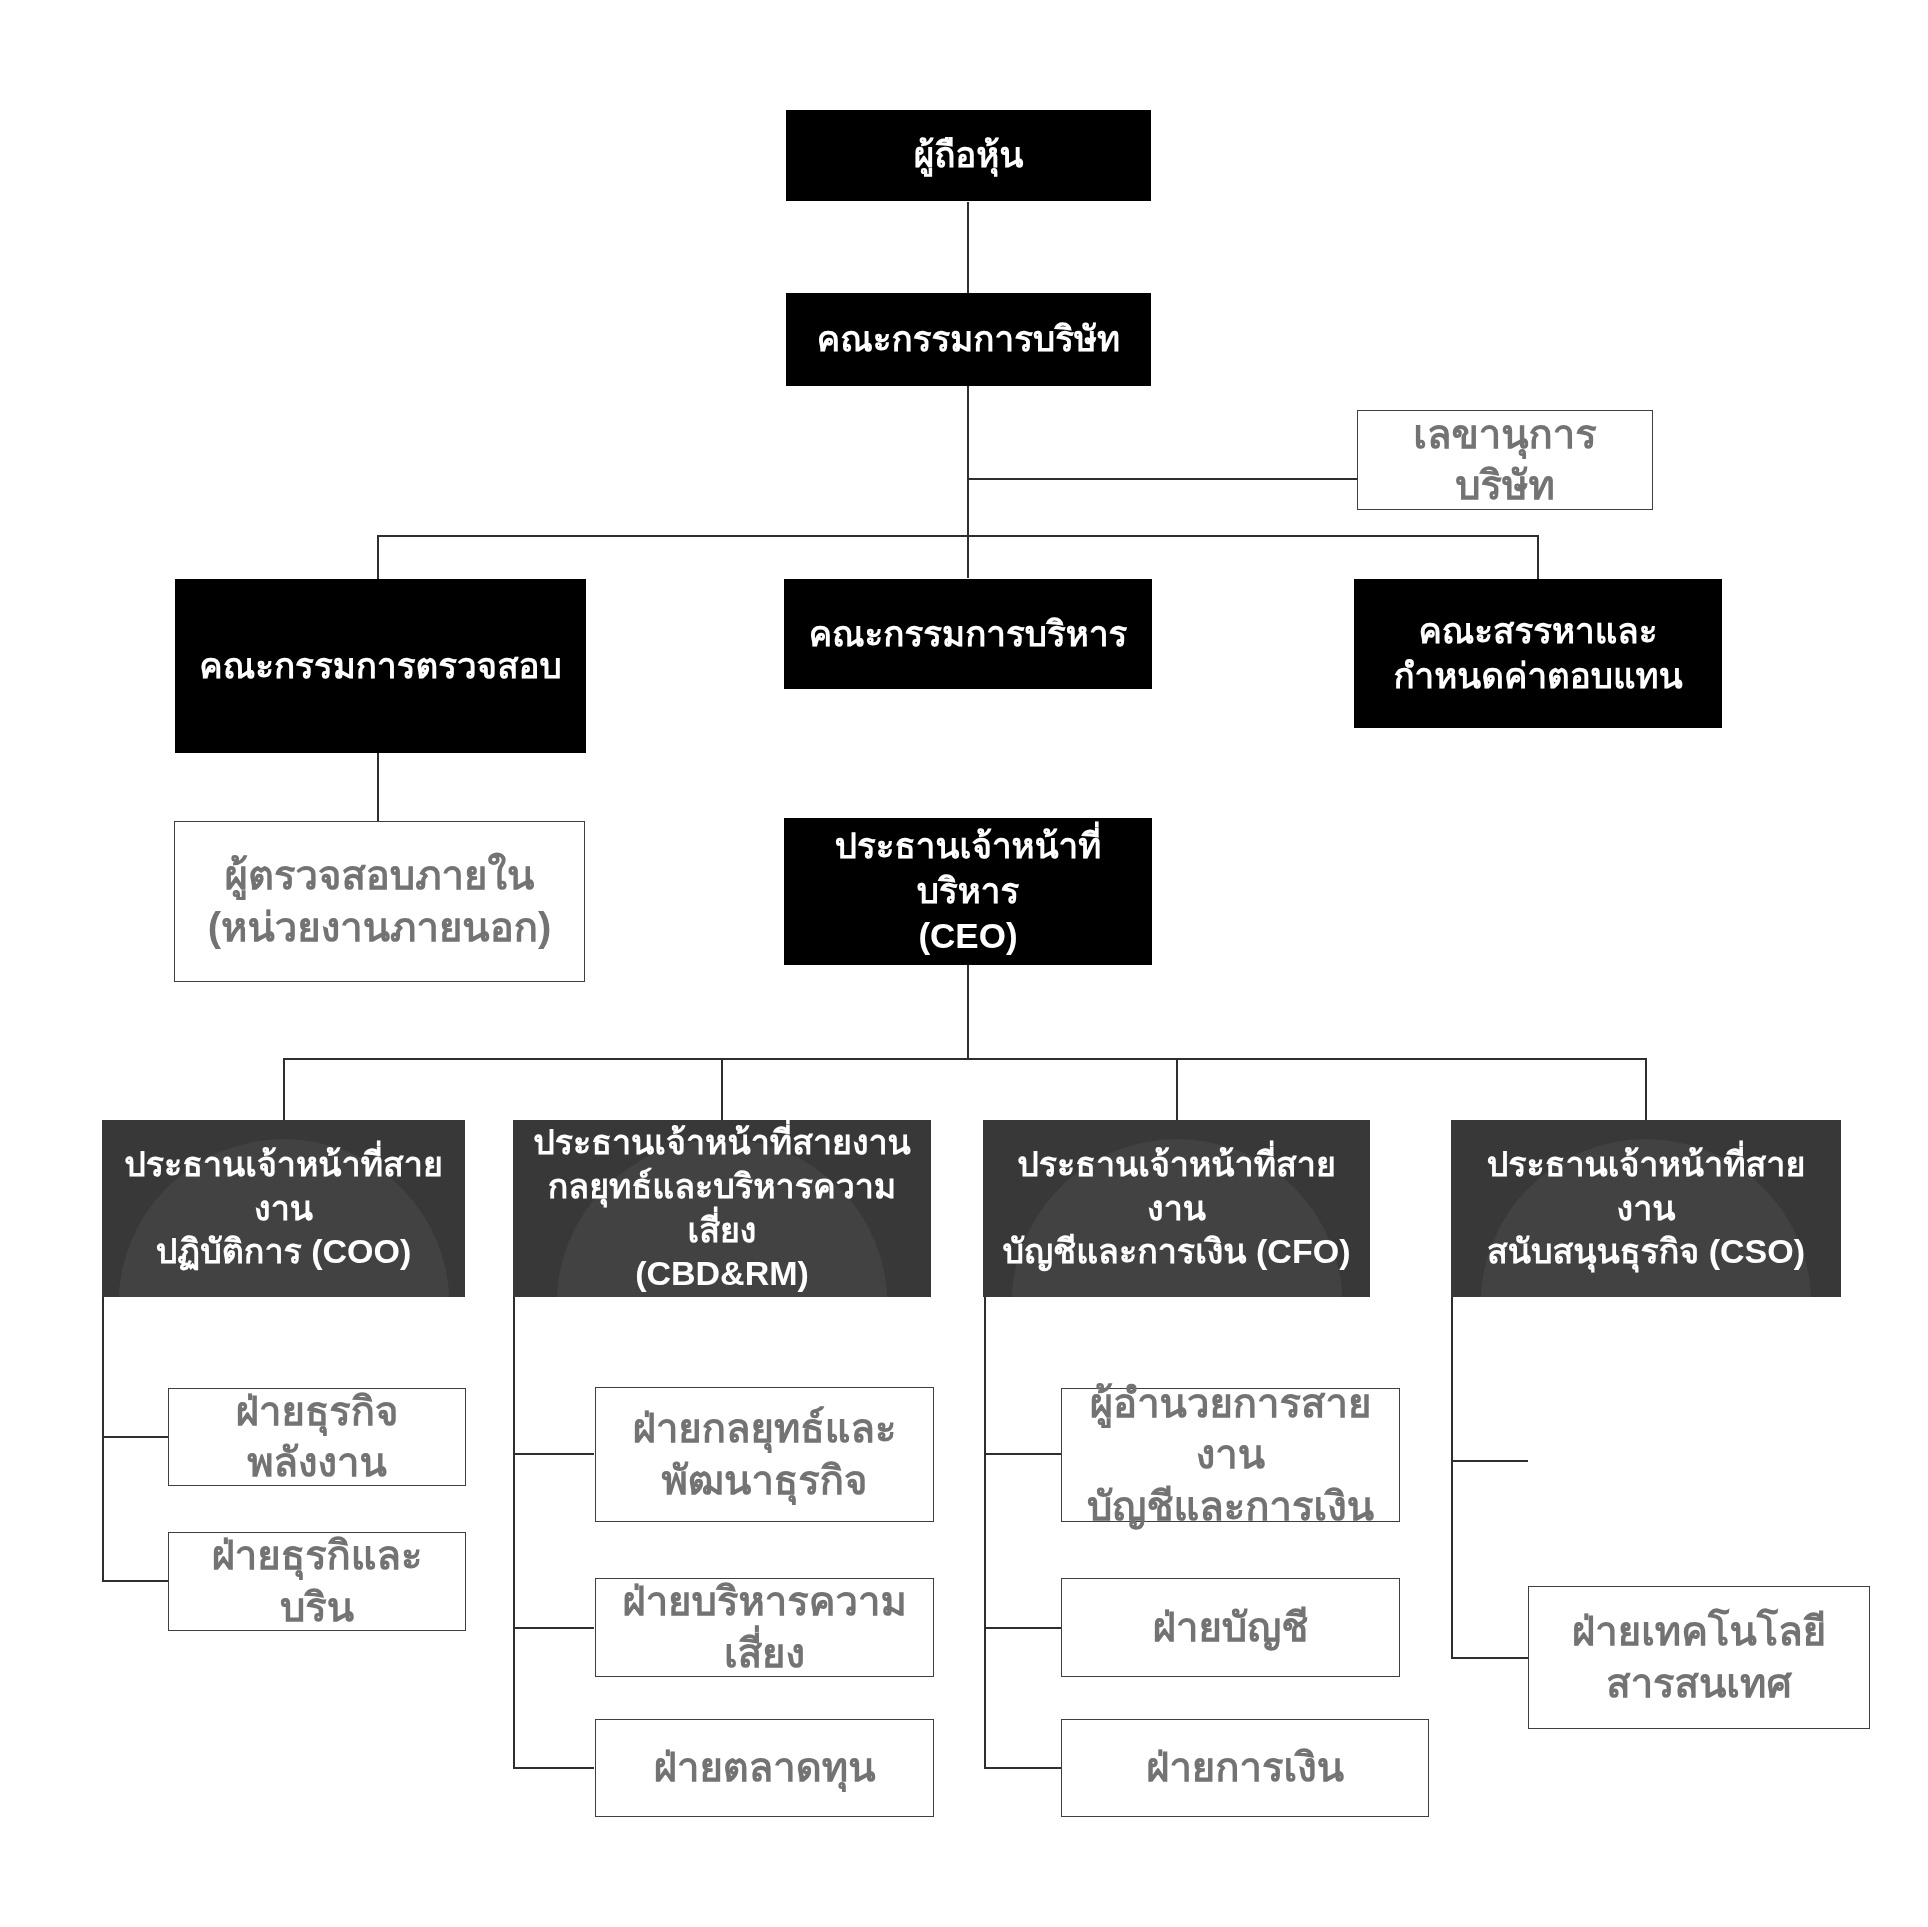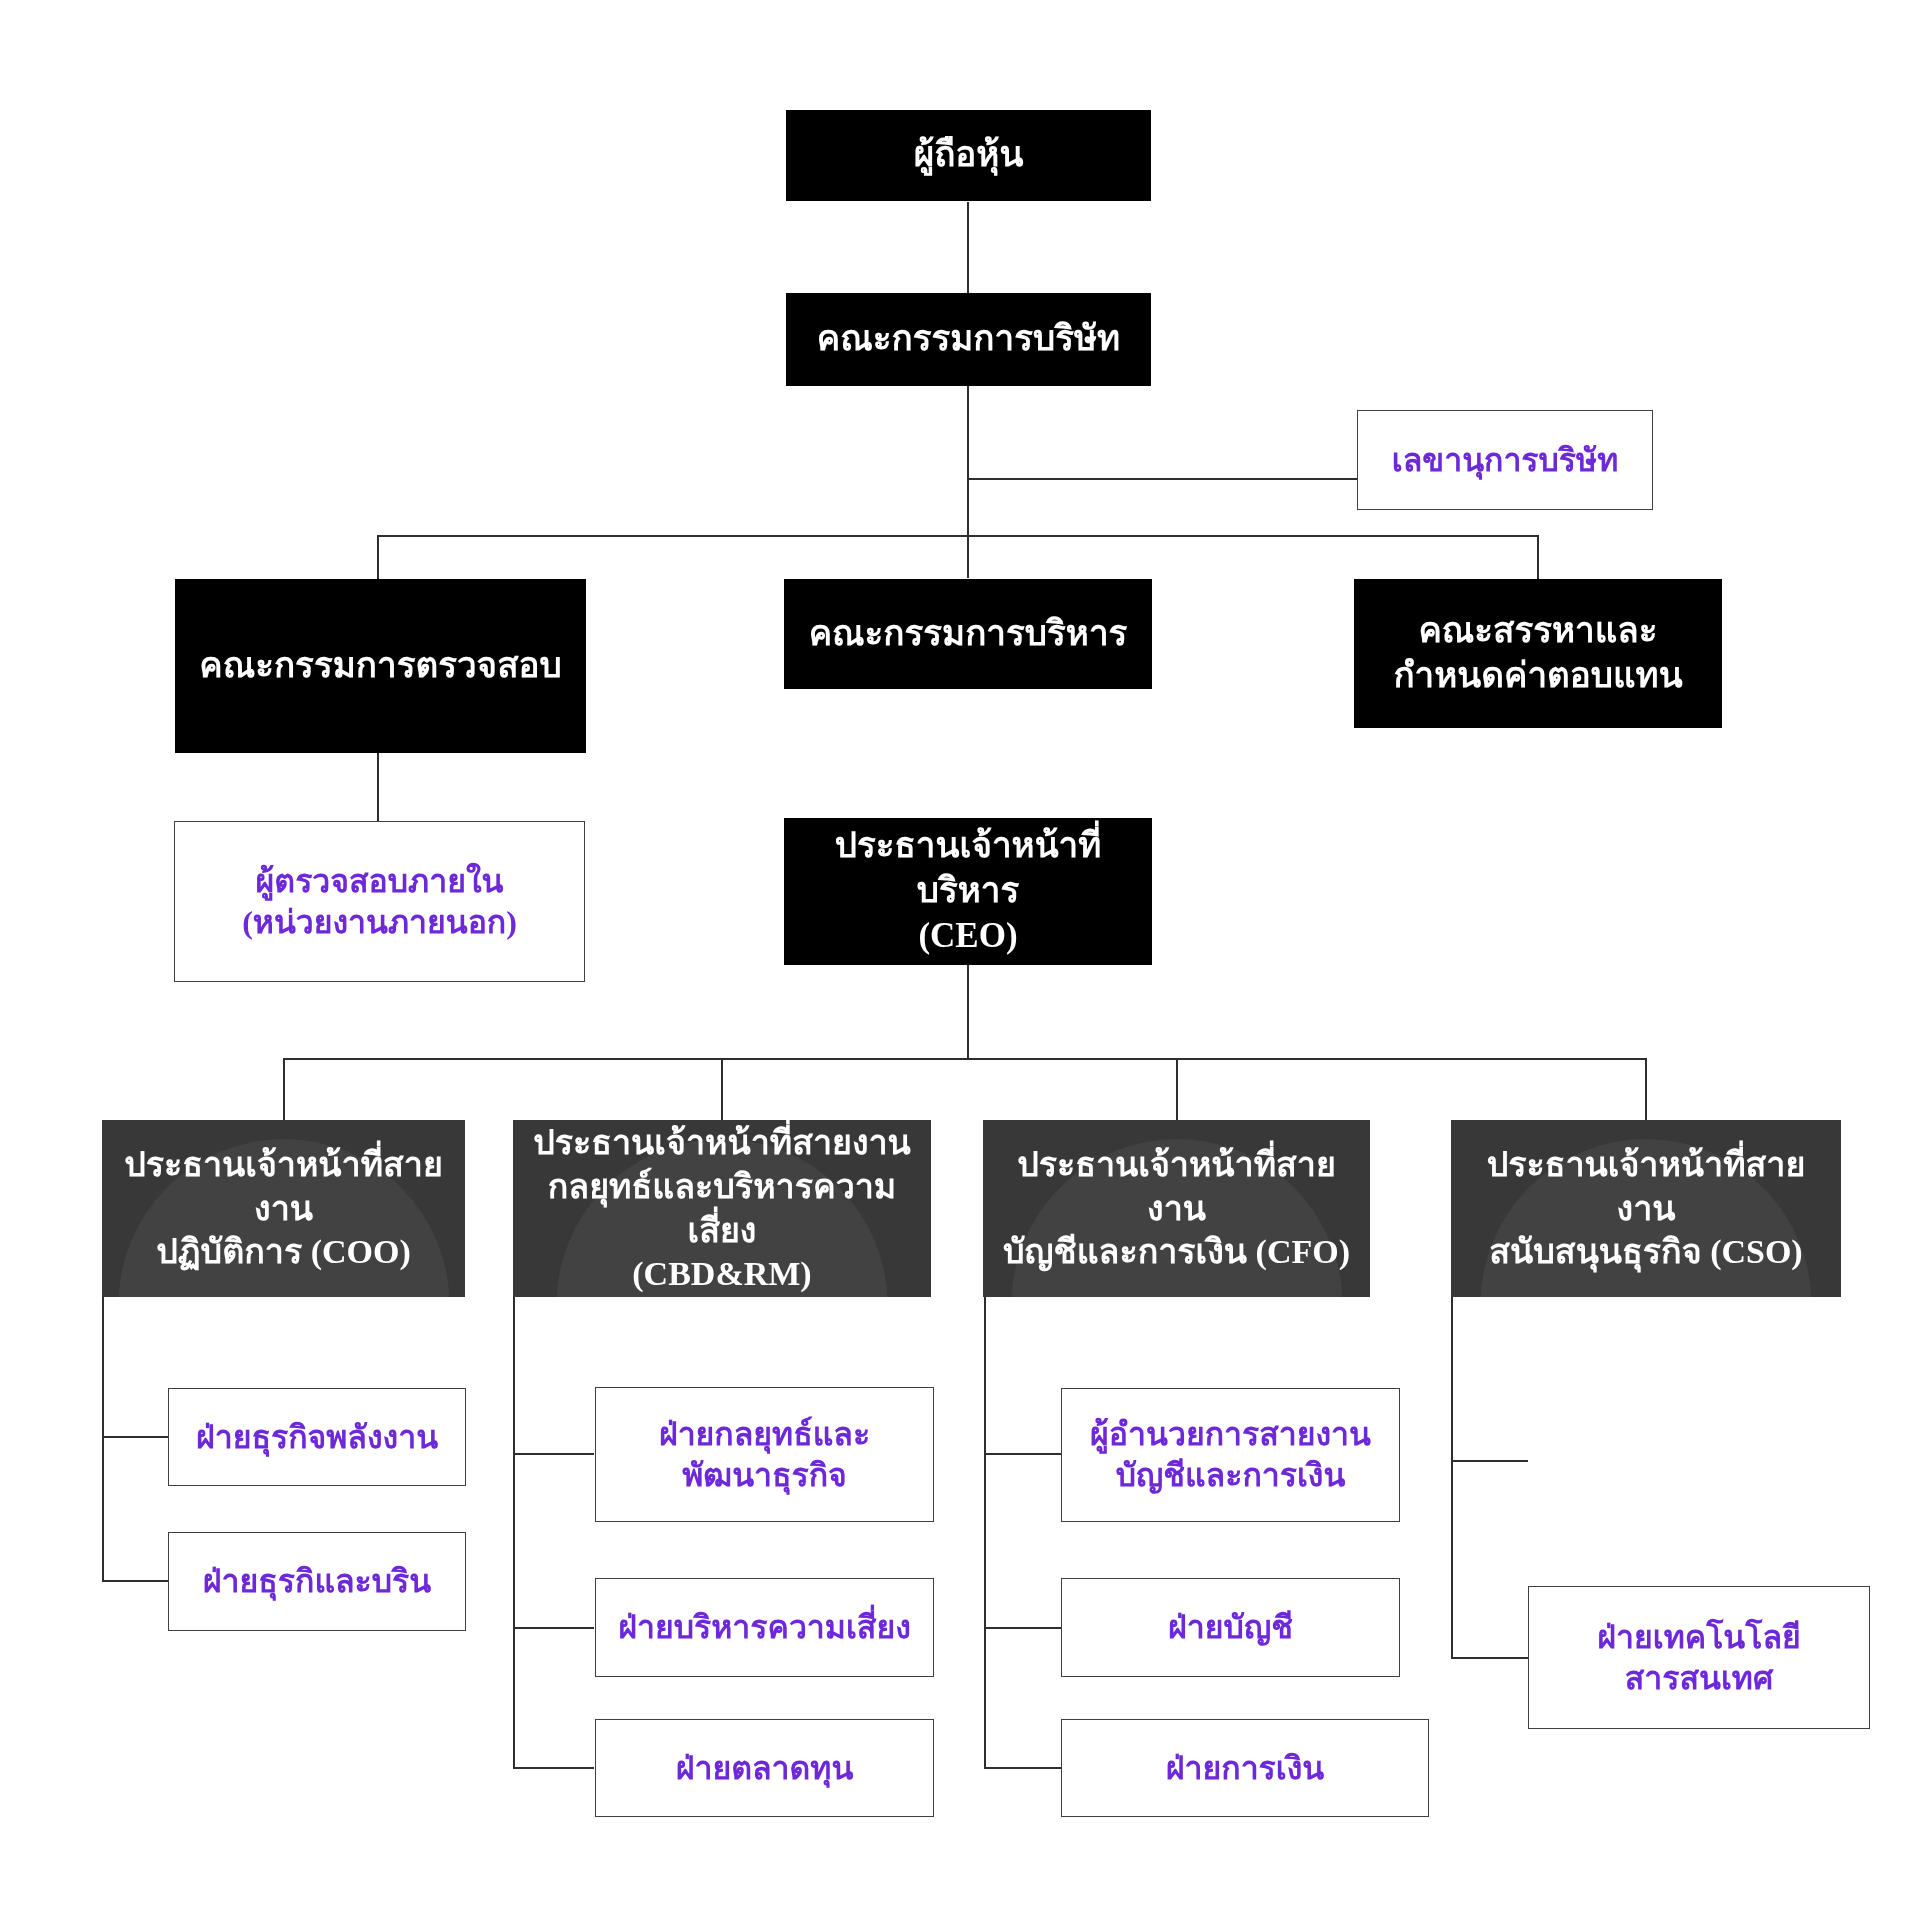--- a/index.html
+++ b/index.html
@@ -1,21 +1,21 @@
 <!DOCTYPE html>
 <html style="font-size:13px"><head>
 <meta charset="utf-8">
 <style>
   html, body { margin: 0; padding: 0; background: #ffffff; }
   .canvas {
     position: relative;
     width: 1928px;
     height: 1927px;
     background: #ffffff;
-    font-family: Liberation Serif, serif;
+    font-family: Liberation Sans, sans-serif;
     overflow: hidden;
   }
   .node {
     position: absolute;
     display: flex;
     align-items: center;
     justify-content: center;
     text-align: center;
     box-sizing: border-box;
     font-weight: bold;
@@ -40,23 +40,23 @@
     top: 19.3px;
     transform: translateX(-50%);
     width: 331px;
     height: 331px;
     border-radius: 50%;
     background: rgba(255,255,255,0.05);
     pointer-events: none;
   }
   .white {
     background: #ffffff;
-    color: #6d28d9;
+    color: #737373;
     border: 1.6px solid #3f3f3f;
-    font-size: 32px;
+    font-size: 40px;
   }
   .line {
     position: absolute;
     background: #2e2e2e;
   }
 </style>
 </head>
 <body>
 
 <div class="canvas">

